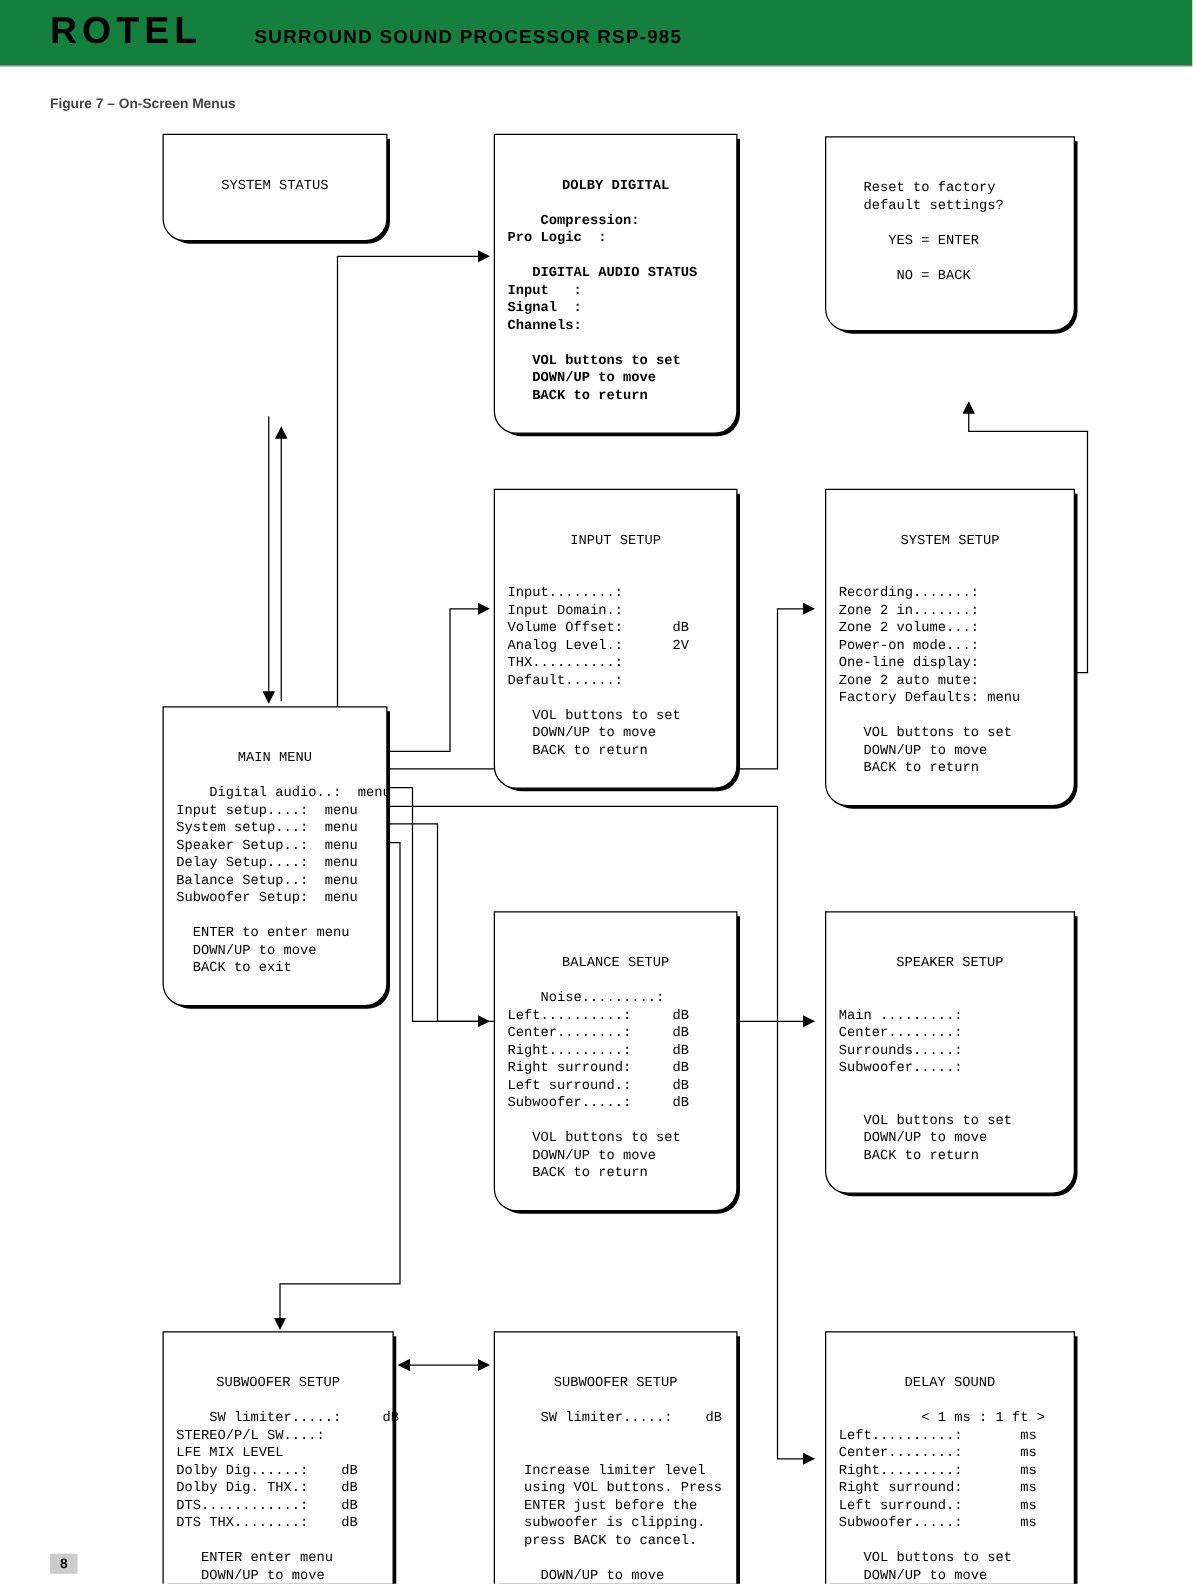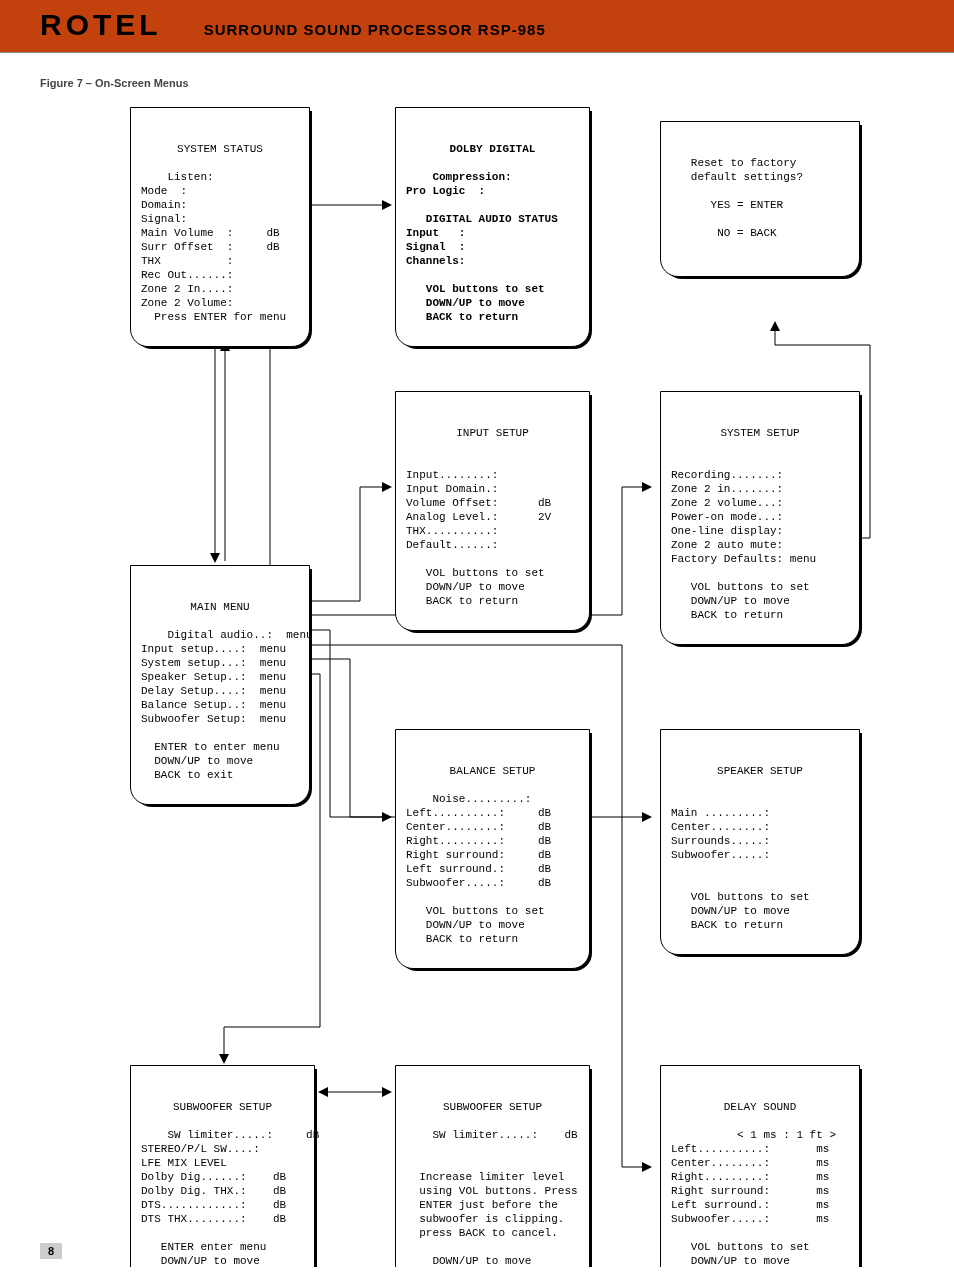--- a/index.html
+++ b/index.html
@@ -1,18 +1,18 @@
 <!DOCTYPE html>
 <html><head>
 <meta charset="utf-8">
 <style>
   * { box-sizing: border-box; margin: 0; padding: 0; }
   body { background: #fff; font-family: Arial, Helvetica, sans-serif; width: 954px; }
   .header-bar {
-    background: #c2410c;
+    background: #15803d;
     padding: 8px 40px 10px;
     border-bottom: 1px solid #888;
     display: flex; align-items: baseline; gap: 14px;
   }
   .brand {
     font-family: "Arial Black", Arial, sans-serif;
     font-weight: 900; font-size: 30px; letter-spacing: 4px;
     color: #000;
   }
   .subtitle {
@@ -89,47 +89,36 @@
 
     <polyline points="300,567 320,567 320,920 224,920 224,955" fill="none" stroke="#000" marker-end="url(#ah)"></polyline>
 
     <line x1="320" y1="985" x2="390" y2="985" stroke="#000" marker-start="url(#ah2)" marker-end="url(#ah)"></line>
 
     <polyline points="850,431 870,431 870,238 775,238 775,216" fill="none" stroke="#000" marker-end="url(#ah)"></polyline>
   </svg>
 
   <div class="mbox" style="left:130px; top:0; width:180px;">
     <span class="title">SYSTEM STATUS</span>
-    <span>Listen:
-Mode  :
-Domain:
-Signal:
-Main Volume  :     dB
-Surr Offset  :     dB
-THX          :
-Rec Out......:
-Zone 2 In....:
-Zone 2 Volume:
-  Press ENTER for menu</span>
   </div>
   <div class="mbox" style="left:395px; top:0; width:195px;font-weight:bold;">
     <span class="title">DOLBY DIGITAL</span>
     <span>Compression:
 Pro Logic  :
 
    DIGITAL AUDIO STATUS
 Input   :
 Signal  :
 Channels:
 
    VOL buttons to set
    DOWN/UP to move
    BACK to return</span>
   </div>
-  <div class="mbox" style="left:660px; top:14px; width:200px;">
+  <div class="mbox" style="left:660px; top:2px; width:200px;">
     <span>
    Reset to factory
    default settings?
 
       YES = ENTER
 
        NO = BACK
 </span>
   </div>
 

